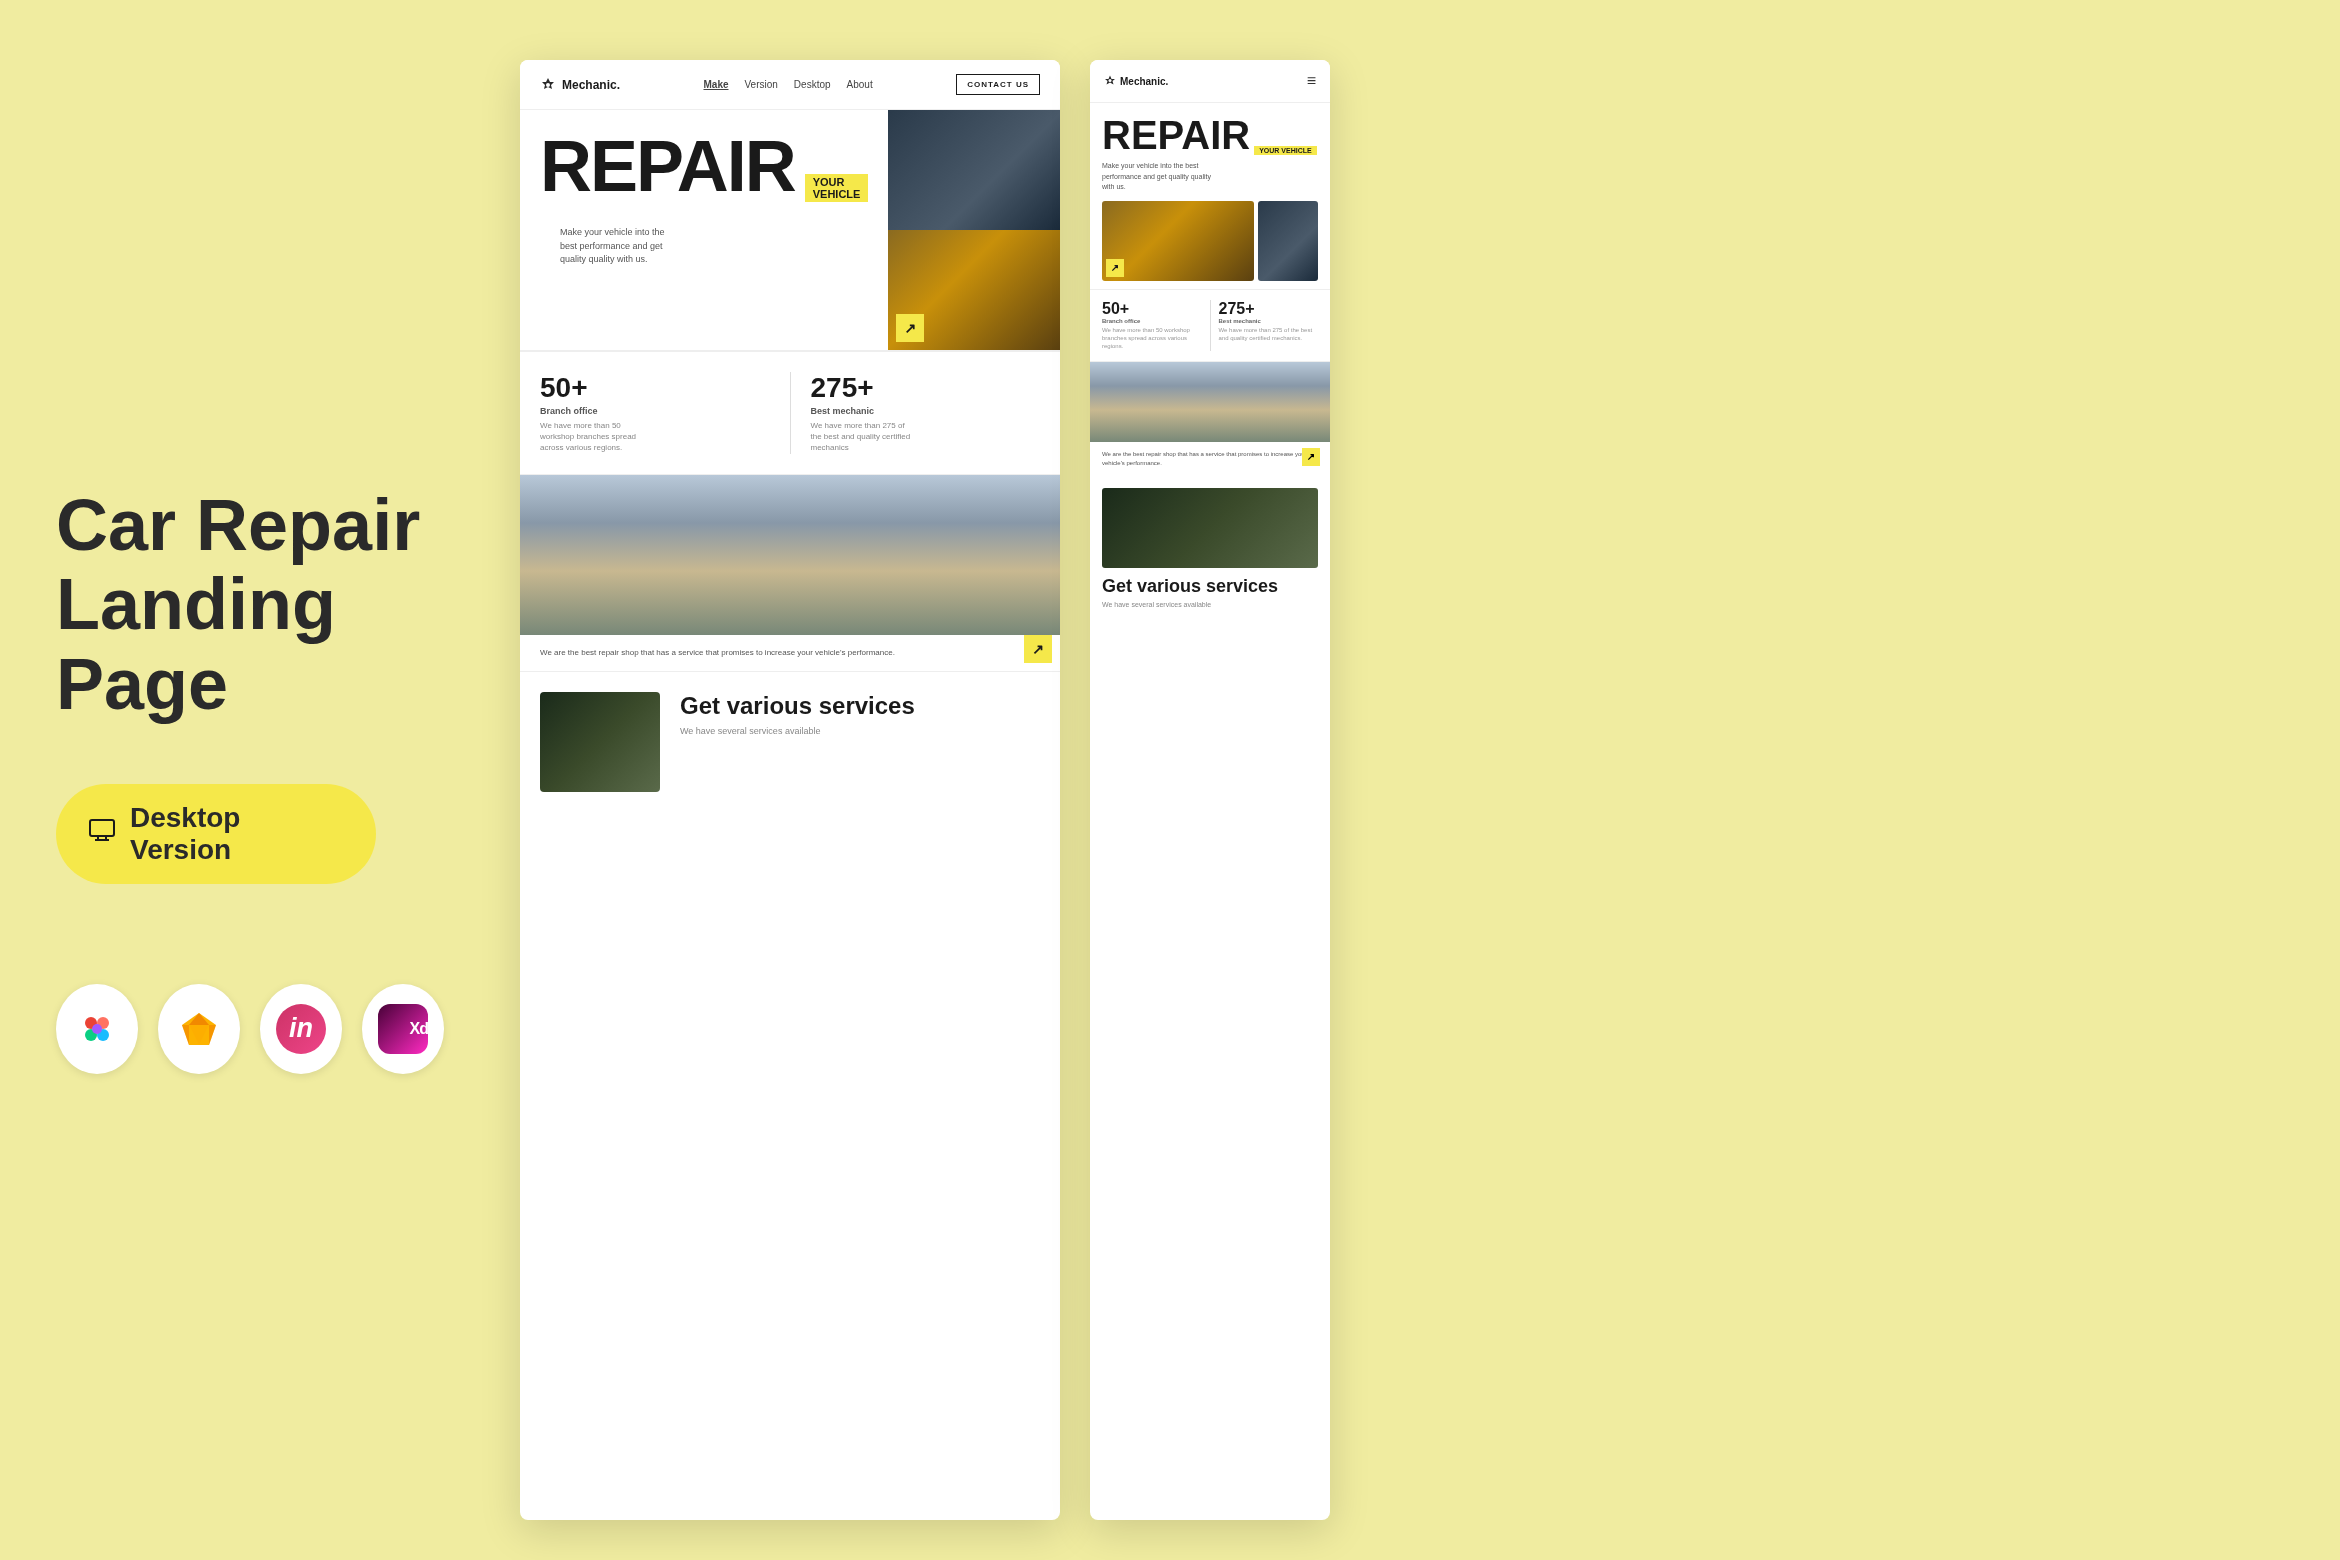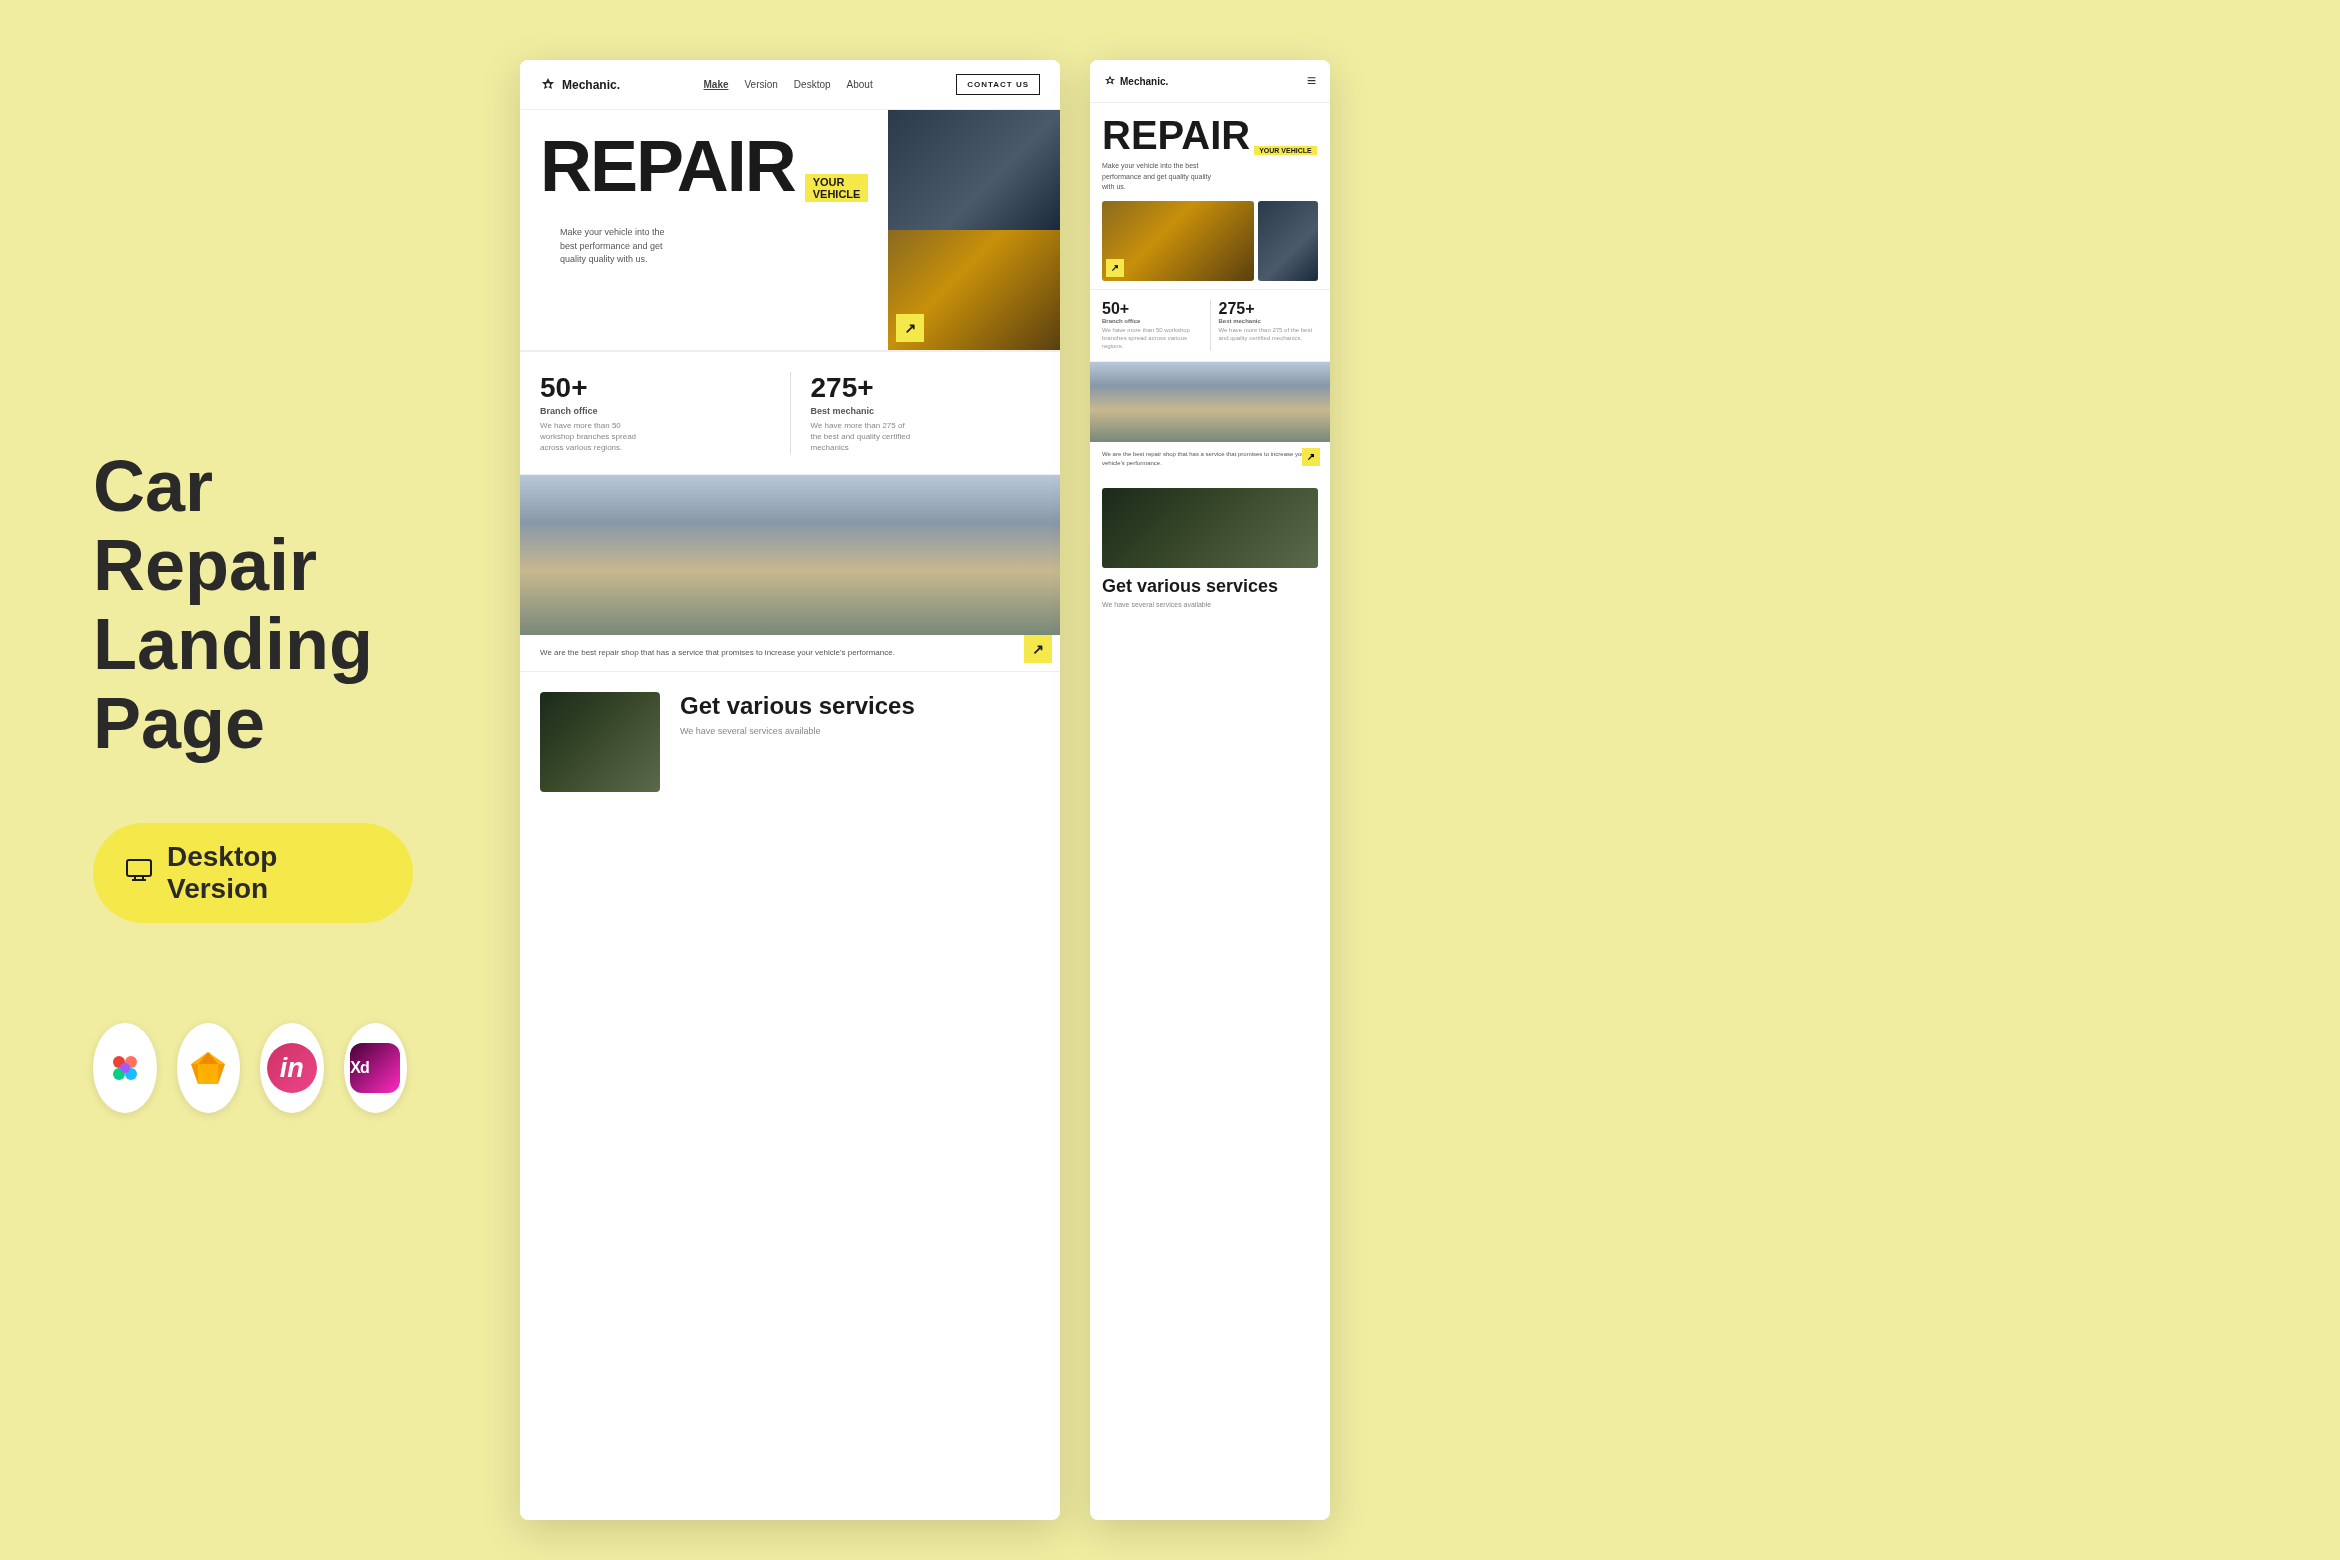--- a/index.html
+++ b/index.html
@@ -16,21 +16,21 @@
     .left-panel {
       position: absolute;
       left: 0;
       top: 0;
       width: 500px;
       height: 1560px;
       background-color: #f0eca0;
       display: flex;
       flex-direction: column;
       justify-content: center;
-      padding: 60px 93px;
+      padding: 60px 56px;
     }
 
     .left-panel .main-title {
       font-size: 72px;
       font-weight: 900;
       color: #2a2a2a;
       line-height: 1.1;
       margin-bottom: 60px;
     }
 
@@ -537,21 +537,21 @@
       </svg>
     </div>
 
     <div class="tool-icon invision">
       <div class="invision-bg" style="width:50px;height:50px;">
         <span style="font-style:italic;font-weight:900;color:white;font-size:27px;">in</span>
       </div>
     </div>
 
     <div class="tool-icon xd">
-      <div class="xd-bg" style="width:50px;height:50px;background:linear-gradient(135deg,#470137,#ff2bc2);border-radius:12px;display:flex;align-items:center;justify-content:flex-start;">
+      <div class="xd-bg" style="width:50px;height:50px;background:linear-gradient(135deg,#470137,#ff2bc2);border-radius:12px;display:flex;align-items:center;justify-content:flex-end;">
         <span style="color:white;font-weight:800;font-size:16px;letter-spacing:-1px;">Xd</span>
       </div>
     </div>
   </div>
 </div>
 
 <div class="desktop-mockup">
 
   <div class="desktop-nav">
     <div class="logo">

